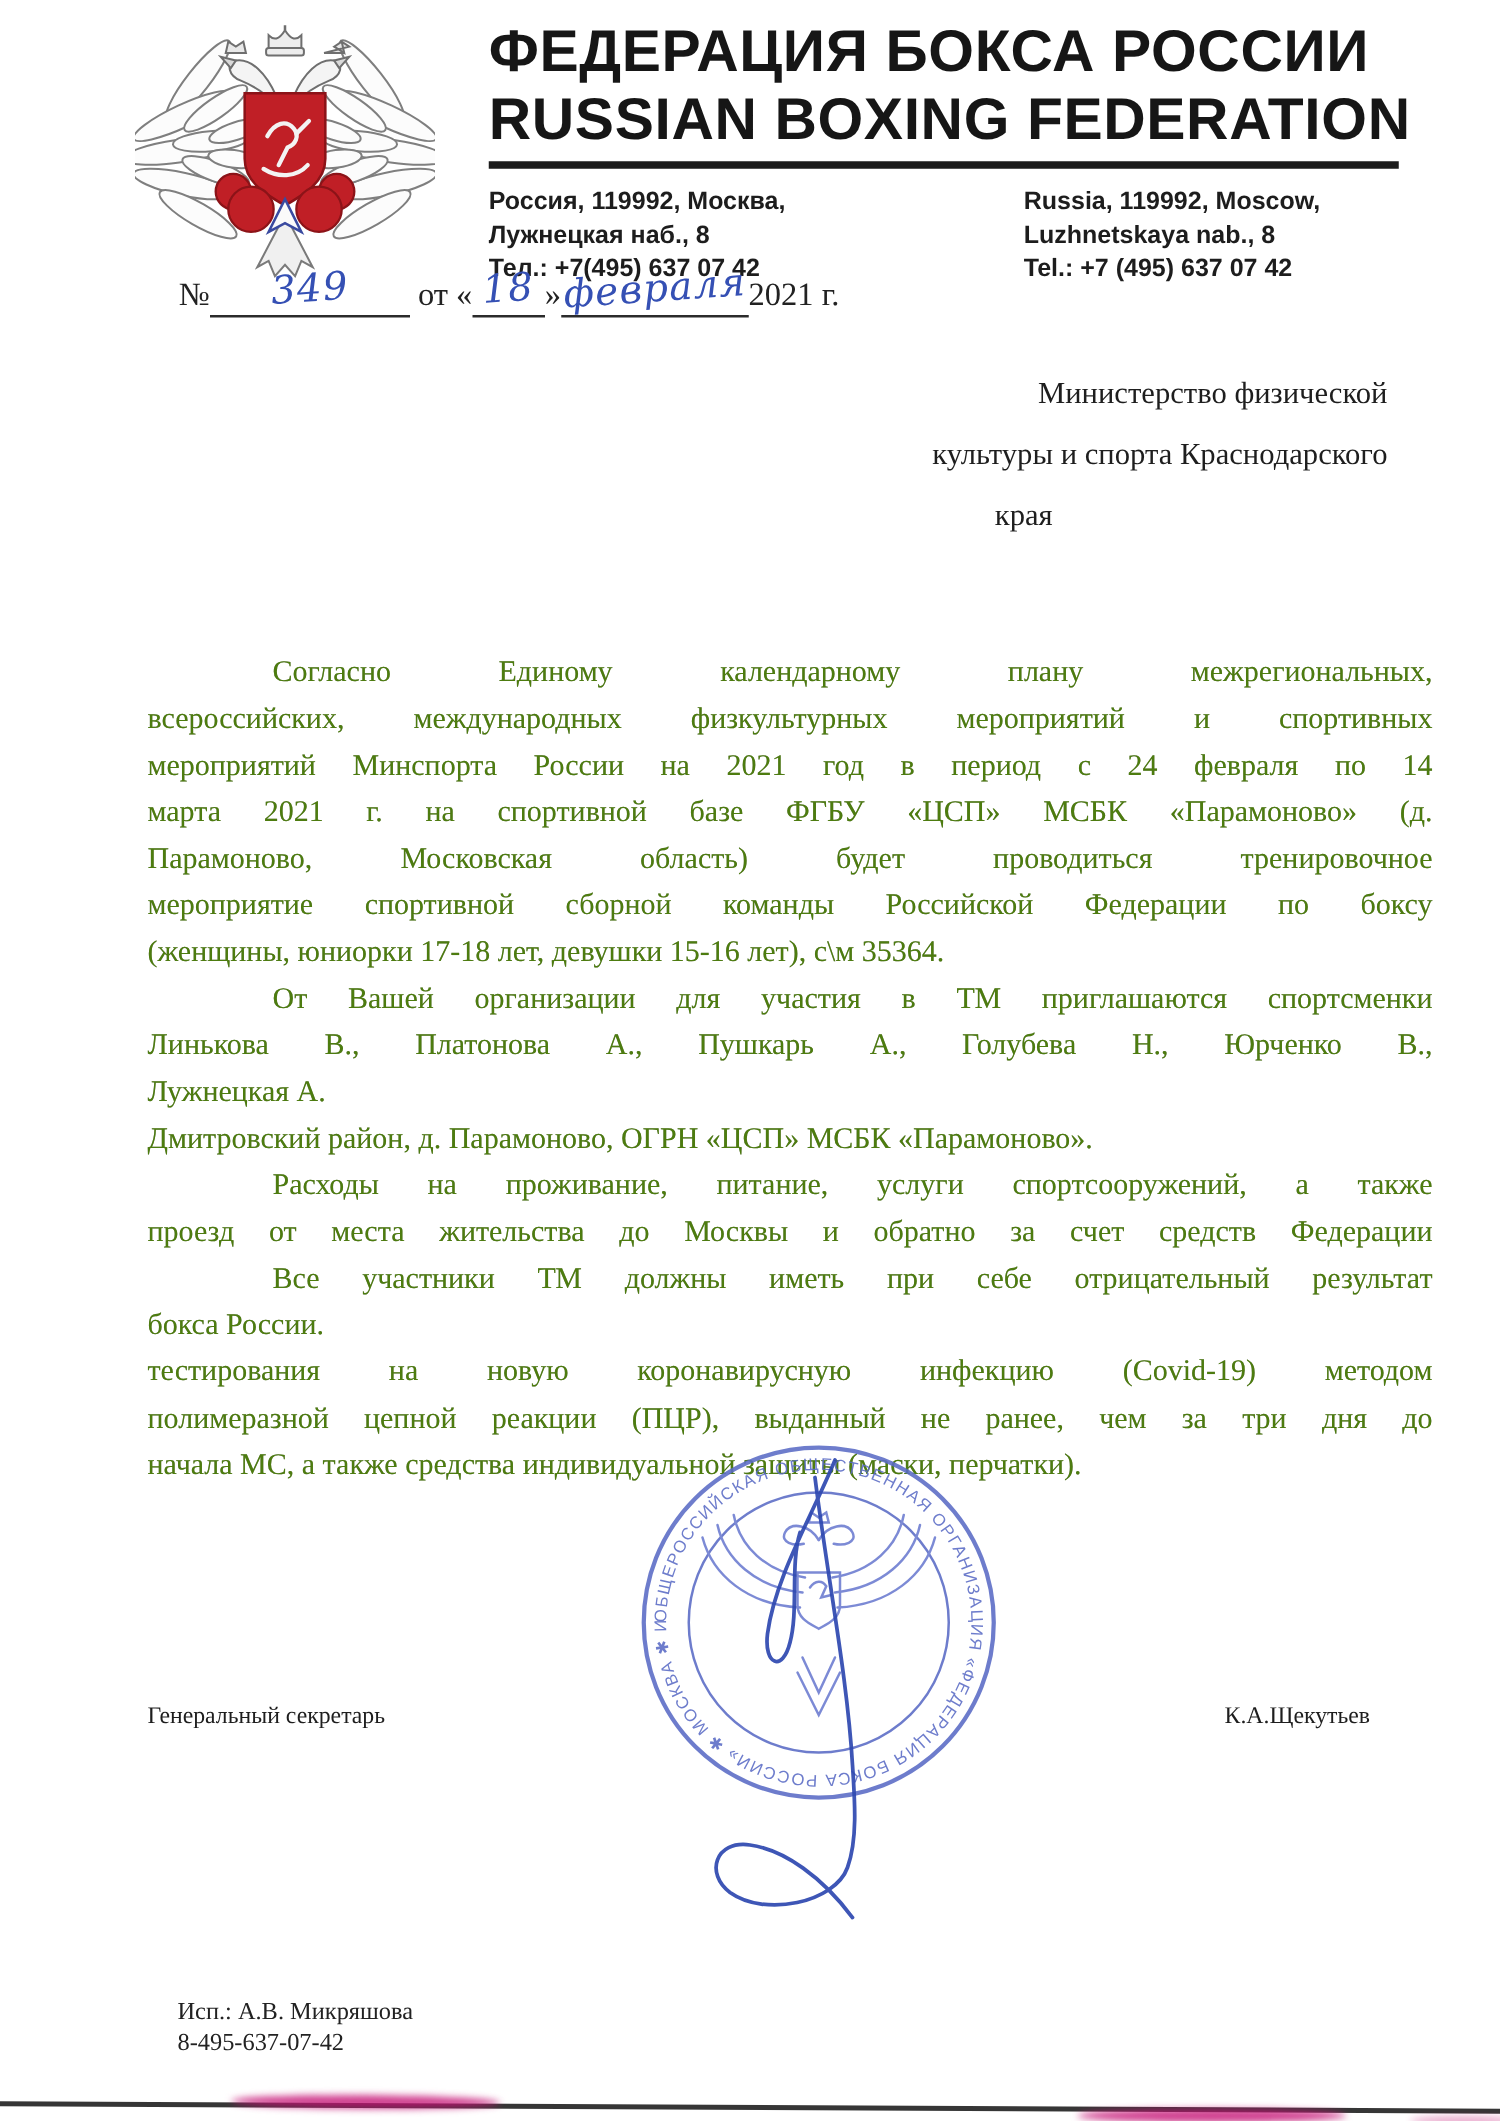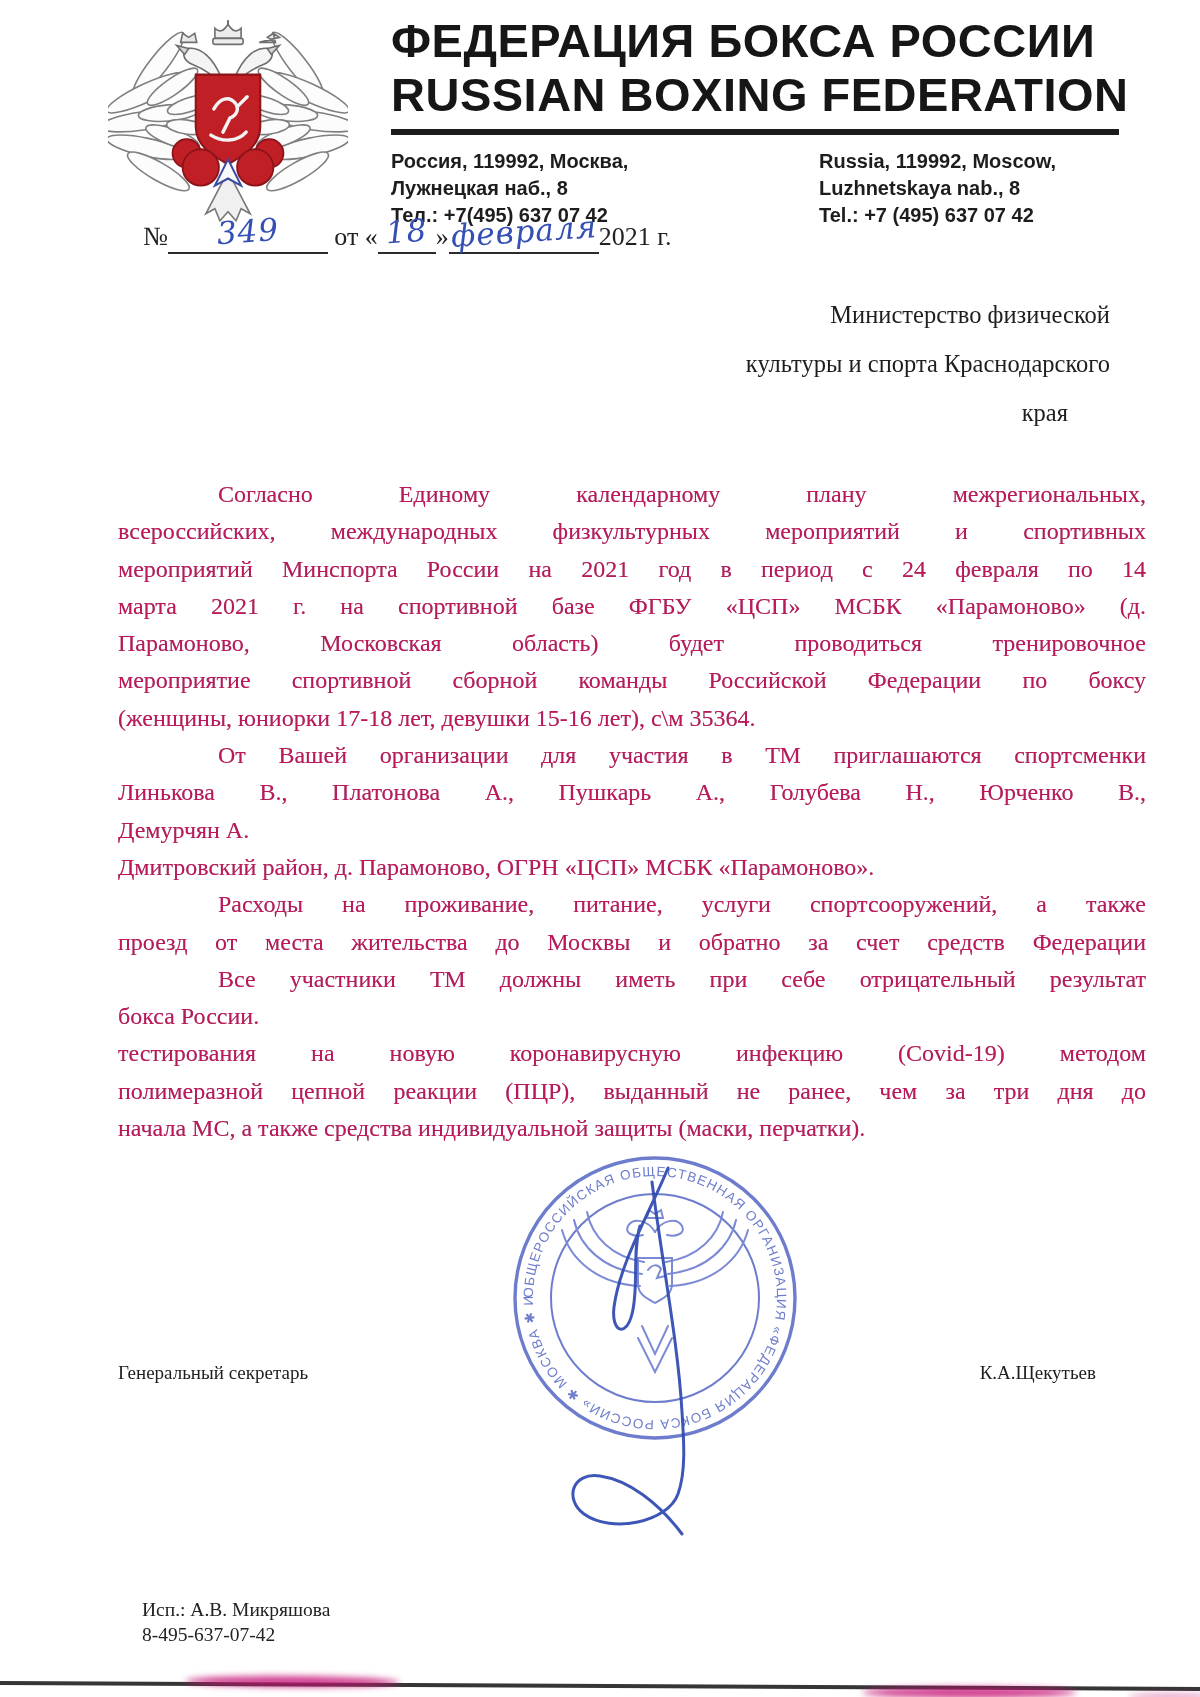--- a/index.html
+++ b/index.html
@@ -38,25 +38,25 @@
   .hand{
     display:inline-block;font-style:italic;color:#3550b4;
     font-size:31px;transform:rotate(-4deg) translateY(-3px);
     font-family:"DejaVu Serif", serif;letter-spacing:1px;
   }
   
   .recipient{
     position:absolute;top:290px;right:90px;width:540px;
     text-align:right;font-size:24.5px;line-height:49px;color:#1e1e1e;
   }
-  .recipient .inset{padding-right:42px;}
+  .recipient .inset{padding-right:42px;text-align:center;}
   
   .body-text{
-    position:absolute;left:118px;top:476px;width:1028px;
-    font-size:24px;line-height:37.3px;color:#be185d;
+    position:absolute;left:118px;top:520px;width:1028px;
+    font-size:24px;line-height:37.3px;color:#4d7c0f;
     text-shadow:0 0 .5px rgba(0,0,0,.35);
   }
   .body-text .line{text-align:justify;text-align-last:justify;}
   .body-text .line.first{text-indent:100px;}
   .body-text .line.last{text-align-last:auto;}
   
   .sign-row{
     position:absolute;left:118px;top:1362px;width:978px;
     display:flex;justify-content:space-between;
     font-size:19px;color:#1e1e1e;
@@ -168,21 +168,21 @@
   <div class="body-text">
       <div class="line first">Согласно Единому календарному плану межрегиональных,</div>
       <div class="line">всероссийских, международных физкультурных мероприятий и спортивных</div>
       <div class="line">мероприятий Минспорта России на 2021 год в период с 24 февраля по 14</div>
       <div class="line">марта 2021 г. на спортивной базе ФГБУ «ЦСП» МСБК «Парамоново» (д.</div>
       <div class="line">Парамоново, Московская область) будет проводиться тренировочное</div>
       <div class="line">мероприятие спортивной сборной команды Российской Федерации по боксу</div>
       <div class="line last">(женщины, юниорки 17-18 лет, девушки 15-16 лет), с\м 35364.</div>
       <div class="line first">От Вашей организации для участия в ТМ приглашаются спортсменки</div>
       <div class="line">Линькова В., Платонова А., Пушкарь А., Голубева Н., Юрченко В.,</div>
-      <div class="line last">Демурчян А.</div>
+      <div class="line last">Лужнецкая А.</div>
       <div class="line last">Дмитровский район, д. Парамоново, ОГРН «ЦСП» МСБК «Парамоново».</div>
       <div class="line first">Расходы на проживание, питание, услуги спортсооружений, а также</div>
       <div class="line">проезд от места жительства до Москвы и обратно за счет средств Федерации</div>
       <div class="line first">Все участники ТМ должны иметь при себе отрицательный результат</div>
       <div class="line last">бокса России.</div>
       <div class="line">тестирования на новую коронавирусную инфекцию (Covid-19) методом</div>
       <div class="line">полимеразной цепной реакции (ПЦР), выданный не ранее, чем за три дня до</div>
       <div class="line last">начала МС, а также средства индивидуальной защиты (маски, перчатки).</div>
     </div>
 

